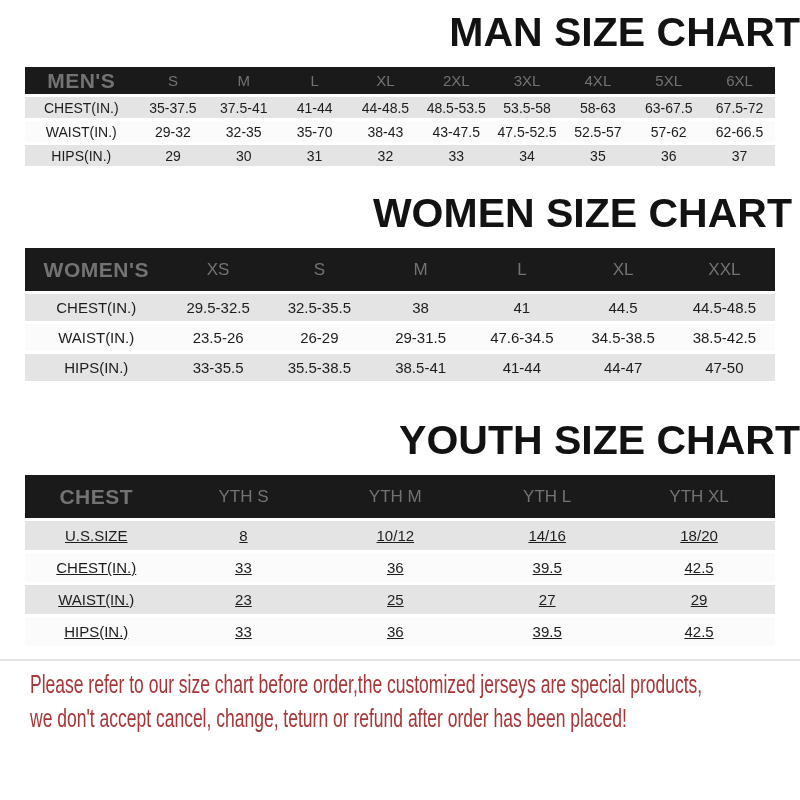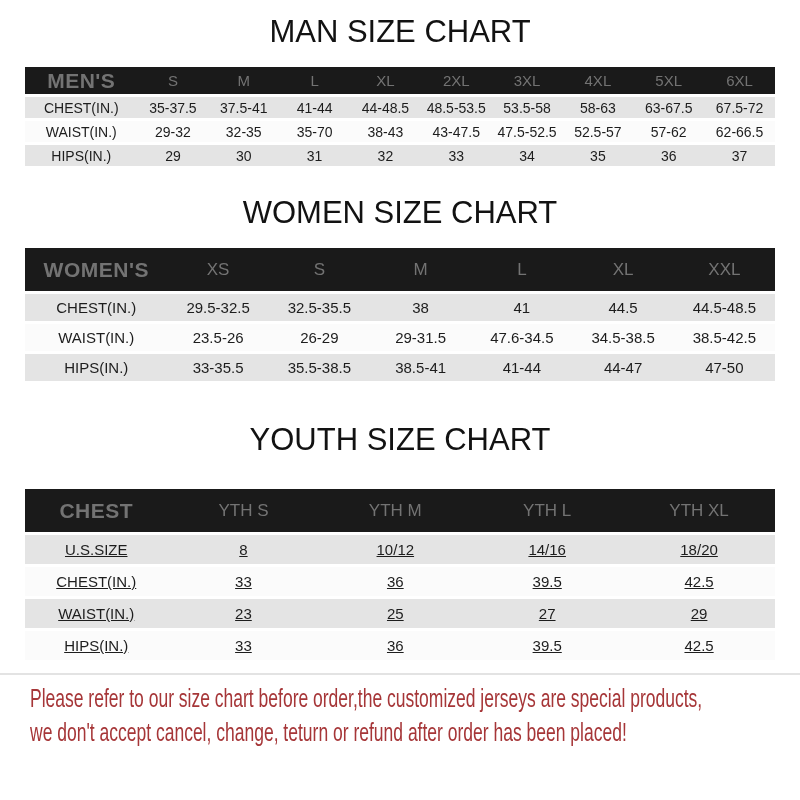--- a/index.html
+++ b/index.html
@@ -24,30 +24,30 @@
     font-weight: 700;
     letter-spacing: -1px;
     color: #161616;
     transform: scaleY(1.02);
     white-space: nowrap;
   }
 
   
   h2 {
     margin: 0;
-    text-align: center;
-    font-size: 31px; line-height: 36px;
-    font-weight: 400;
+    text-align: right;
+    font-size: 41px; line-height: 36px;
+    font-weight: 700;
     color: #121212;
     letter-spacing: 0px;
     white-space: nowrap;
   }
   .h-men   { margin: 14px 0 14px; }
   .h-women { margin: 26px 8px 14px; }
-  .h-youth { margin: 38px 0 28px; }
+  .h-youth { margin: 38px 0 14px; }
 
   
   table {
     width: 750px;
     margin: 0 auto;
     table-layout: fixed;
     border-collapse: separate;
     border-spacing: 0 3px;
     text-align: center;
   }

